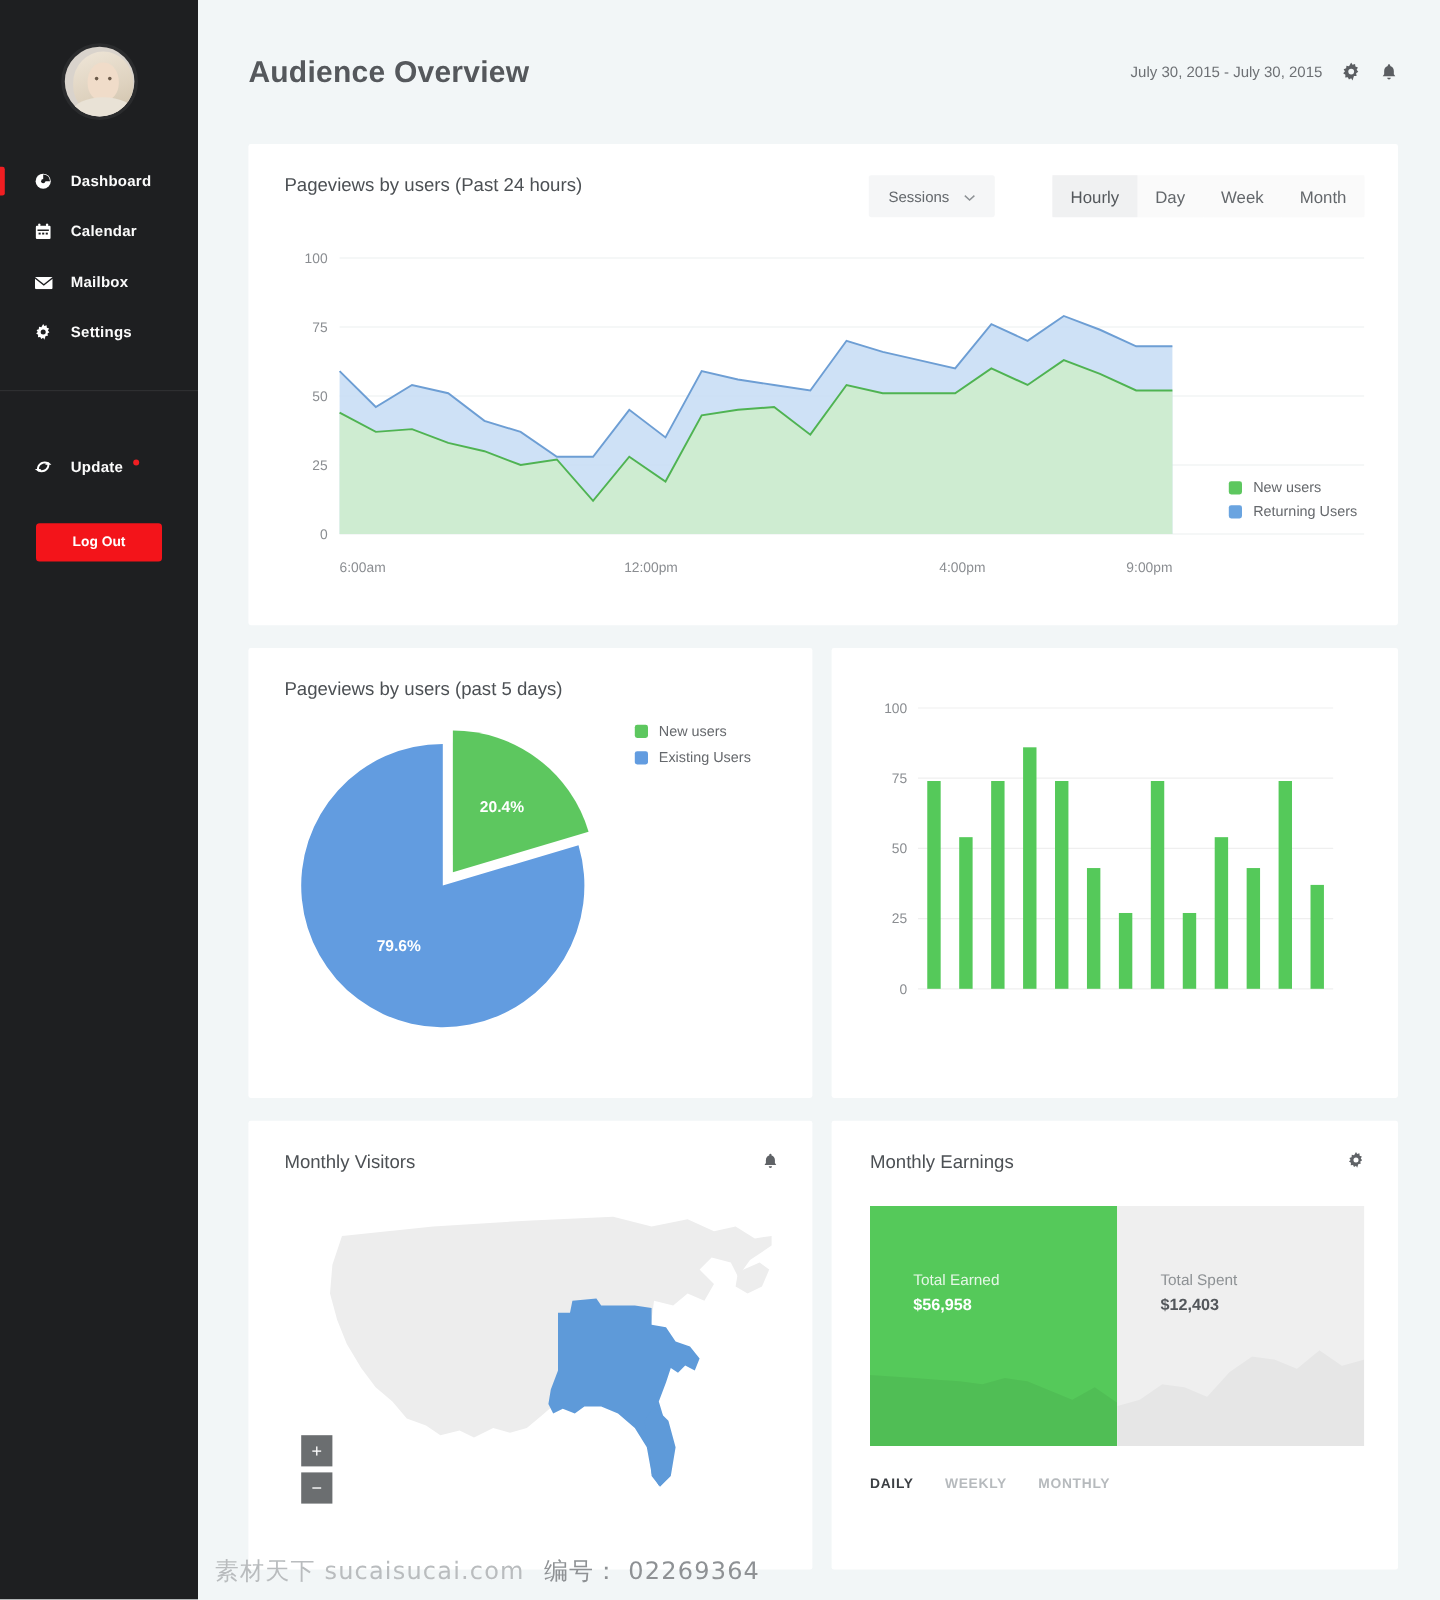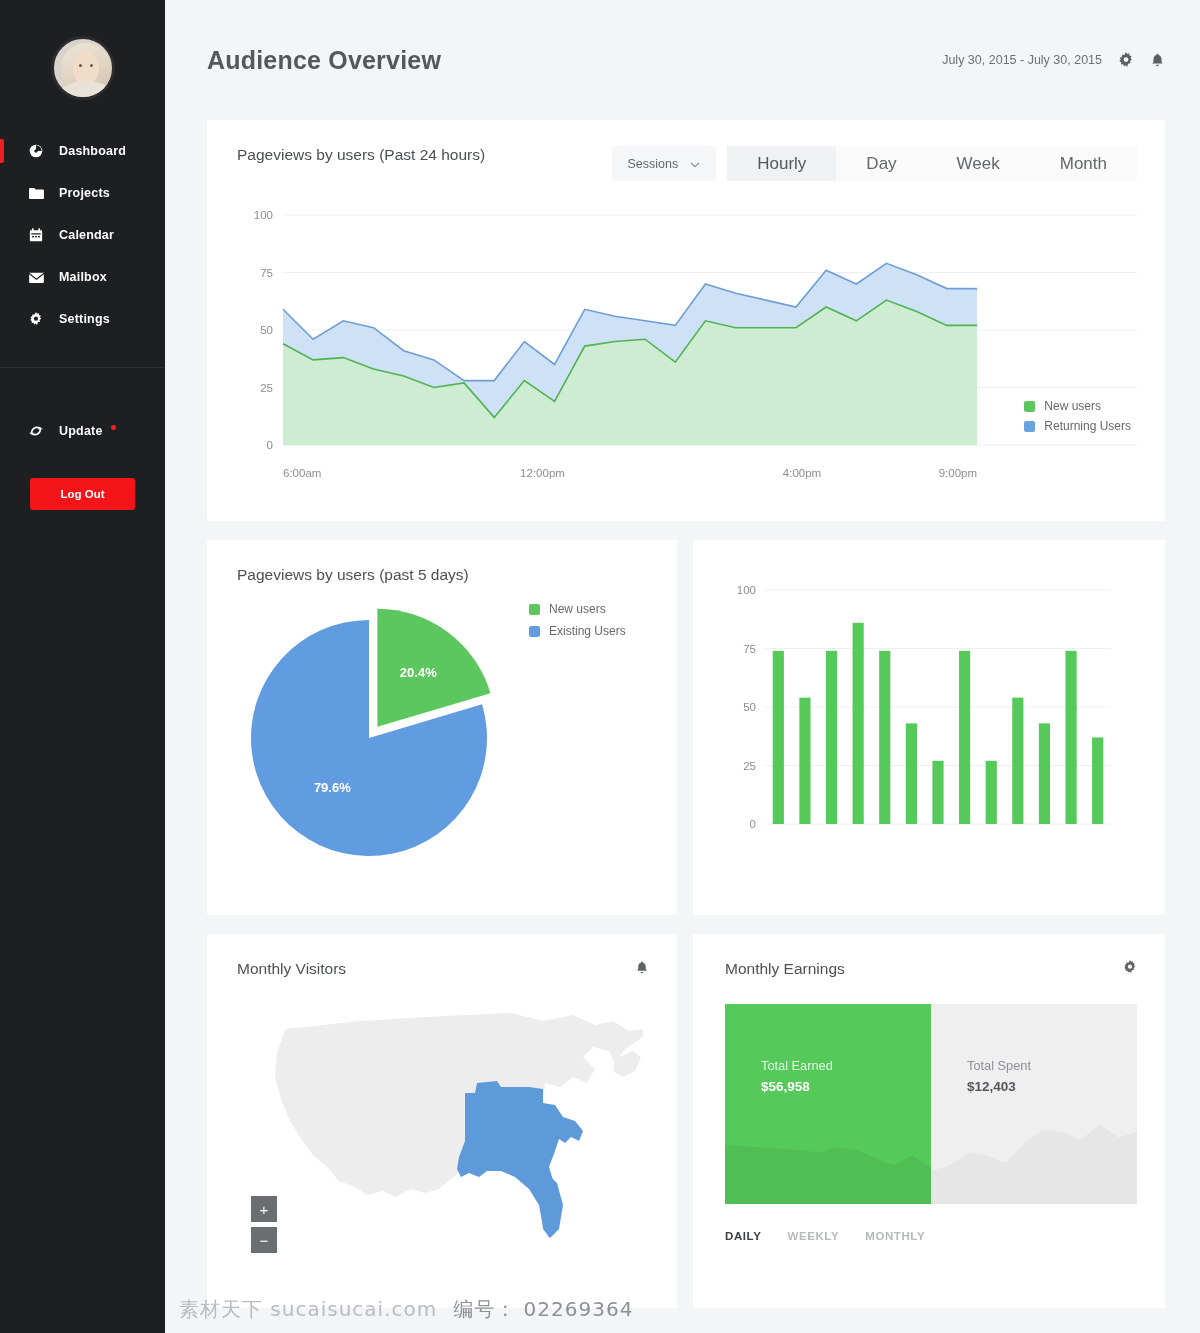--- a/index.html
+++ b/index.html
@@ -85,30 +85,30 @@
   .date-range { font-size:12.5px; color:#6d7074;margin-left:28px; }
   .top-icon { color:#5b5e62; cursor:pointer; display:flex; align-items:center; }
 
   .grid { padding: 0 44px 0 42px; }
   .card { background:#fff; border-radius:2px; }
   .card-title { font-size:15.5px; color:#4c5054; font-weight:normal; }
 
   
   .chart-card { padding: 26px 28px 28px 30px; position:relative; }
   .chart-head { display:flex; align-items:flex-start; justify-content:space-between; }
-  .controls { display:flex; align-items:center; }
+  .controls { display:flex; align-items:center;gap:37px; }
   .sessions-sel {
     background:#f5f6f7; height:35px; display:flex; align-items:center;
     padding: 0 16px; font-size:12.5px; color:#64686c; cursor:pointer; gap:12px;
     border-radius:2px;
   }
   .seg { display:flex; margin-left:11px; background:#fafafa; border-radius:2px; }
   .seg-btn {
     height:35px; display:flex; align-items:center; justify-content:center;
-    padding: 0 30px; font-size:17px; color:#63676b; cursor:pointer; background:#fafafa;
+    padding: 0 15px; font-size:14px; color:#63676b; cursor:pointer; background:#fafafa;
   }
   .seg-btn.active { background:#f0f1f2; color:#53575b; }
 
   .plot { position:relative; margin-top: 22px; height: 290px; }
   .legend-box { position:absolute; right: 6px; top: 196px; }
   .legend-row { display:flex; align-items:center; margin-bottom:6px; font-size:12px; color:#65686c; }
   .legend-swatch { width:11px; height:11px; border-radius:2px; margin-right:9px; }
 
   
   .row2 { display:flex; gap: 16px; margin-top: 19px; }
@@ -177,28 +177,20 @@
     <nav class="nav">
       <div class="nav-item active">
         <span class="ico">
           <svg width="14" height="14" viewBox="0 0 16 16">
               <circle cx="8" cy="8" r="7.2" fill="#fff"></circle>
               <path d="M8 1.5a6.5 6.5 0 016.5 6.5H8z" fill="#1e1f21"></path>
               <circle cx="8" cy="8" r="2" fill="#1e1f21"></circle>
             </svg>
         </span>
         <span>Dashboard</span>
-      </div>
-      <div class="nav-item">
-        <span class="ico">
-          <svg width="15" height="13" viewBox="0 0 16 14">
-              <path d="M0 2a1 1 0 011-1h4.6l1.4 1.6H15a1 1 0 011 1V12a1 1 0 01-1 1H1a1 1 0 01-1-1z" fill="#fff"></path>
-            </svg>
-        </span>
-        <span>Projects</span>
       </div>
       <div class="nav-item">
         <span class="ico">
           <svg width="14" height="14" viewBox="0 0 16 16">
               <rect x="1" y="2.5" width="14" height="12.5" rx="1" fill="#fff"></rect>
               <rect x="3.3" y="0.4" width="2" height="3.4" rx=".7" fill="#fff"></rect>
               <rect x="10.7" y="0.4" width="2" height="3.4" rx=".7" fill="#fff"></rect>
               <rect x="2.6" y="6" width="10.8" height="1.4" fill="#1e1f21"></rect>
               <rect x="3.6" y="9" width="2" height="1.8" fill="#1e1f21"></rect>
               <rect x="7" y="9" width="2" height="1.8" fill="#1e1f21"></rect>

